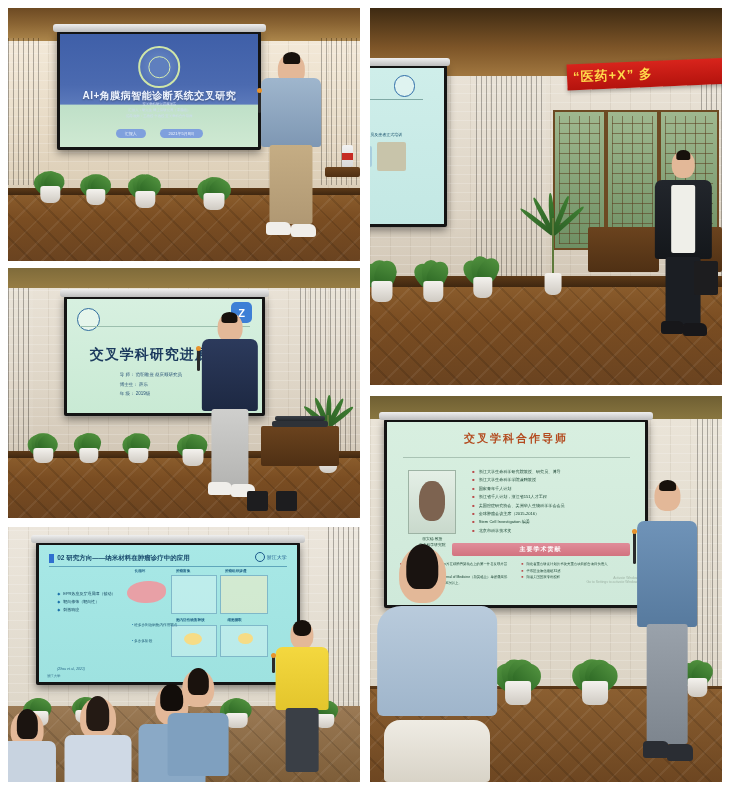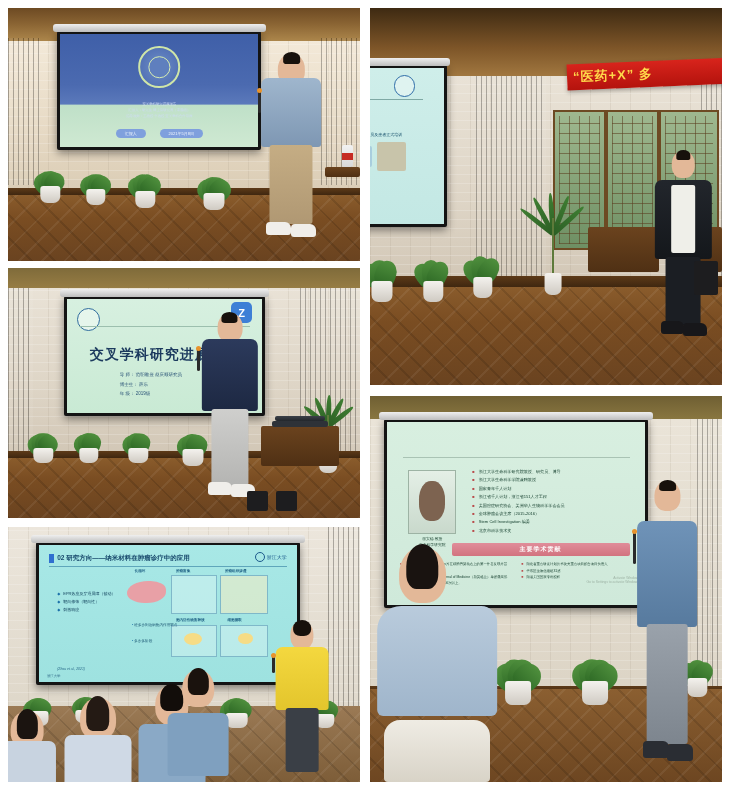--- a/index.html
+++ b/index.html
@@ -194,20 +194,21 @@
       <div class="woodpanel" style="right:0;width:11%;"></div>
       <div class="baseboard"></div>
       <div class="floor">
           <div class="floor-herring"></div>
         </div>
 
       <div class="screen-frame" style="left:14%;top:9%;width:58%;height:47%;">
         <div class="screen-rail"></div>
         <div class="slide slide-a">
           <div class="crest"></div>
+          <div class="ttl">AI+角膜病智能诊断系统交叉研究</div>
           <div class="sub">交叉学科研究进展报告</div>
           <div class="meta">
             <div>汇报人：研究生  博士后研究员（课题组）</div>
             <div>指导教师：王教授  李教授  交叉学科合作导师</div>
           </div>
           <div class="pillrow">
             <span class="pill">汇报人</span>
             <span class="pill">2021年5月8日</span>
           </div>
         </div>
@@ -583,20 +584,21 @@
       <div class="woodpanel" style="right:0;width:7%;top:6%;bottom:22%;"></div>
       <div class="baseboard" style="bottom:22%;"></div>
       <div class="floor" style="height:24%;
            background:linear-gradient(180deg,#8b5f31,#6d4621);">
           <div class="floor-herring"></div>
         </div>
 
       <div class="screen-frame" style="left:4%;top:6%;width:75%;height:49%;">
         <div class="screen-rail"></div>
         <div class="slide slide-e">
+          <div class="ttl">交叉学科合作导师</div>
           <div class="rule"></div>
           <div class="photo"></div>
           <div class="pcap">
             <div>谢安穗 教授</div>
             <div>生命科学研究院</div>
           </div>
           <div class="bul">
             <div><i>■</i><span>浙江大学生命科学研究院教授、研究员、博导</span></div>
             <div><i>■</i><span>浙江大学生命科学学院兼聘教授</span></div>
             <div><i>■</i><span>国家青年千人计划</span></div>

